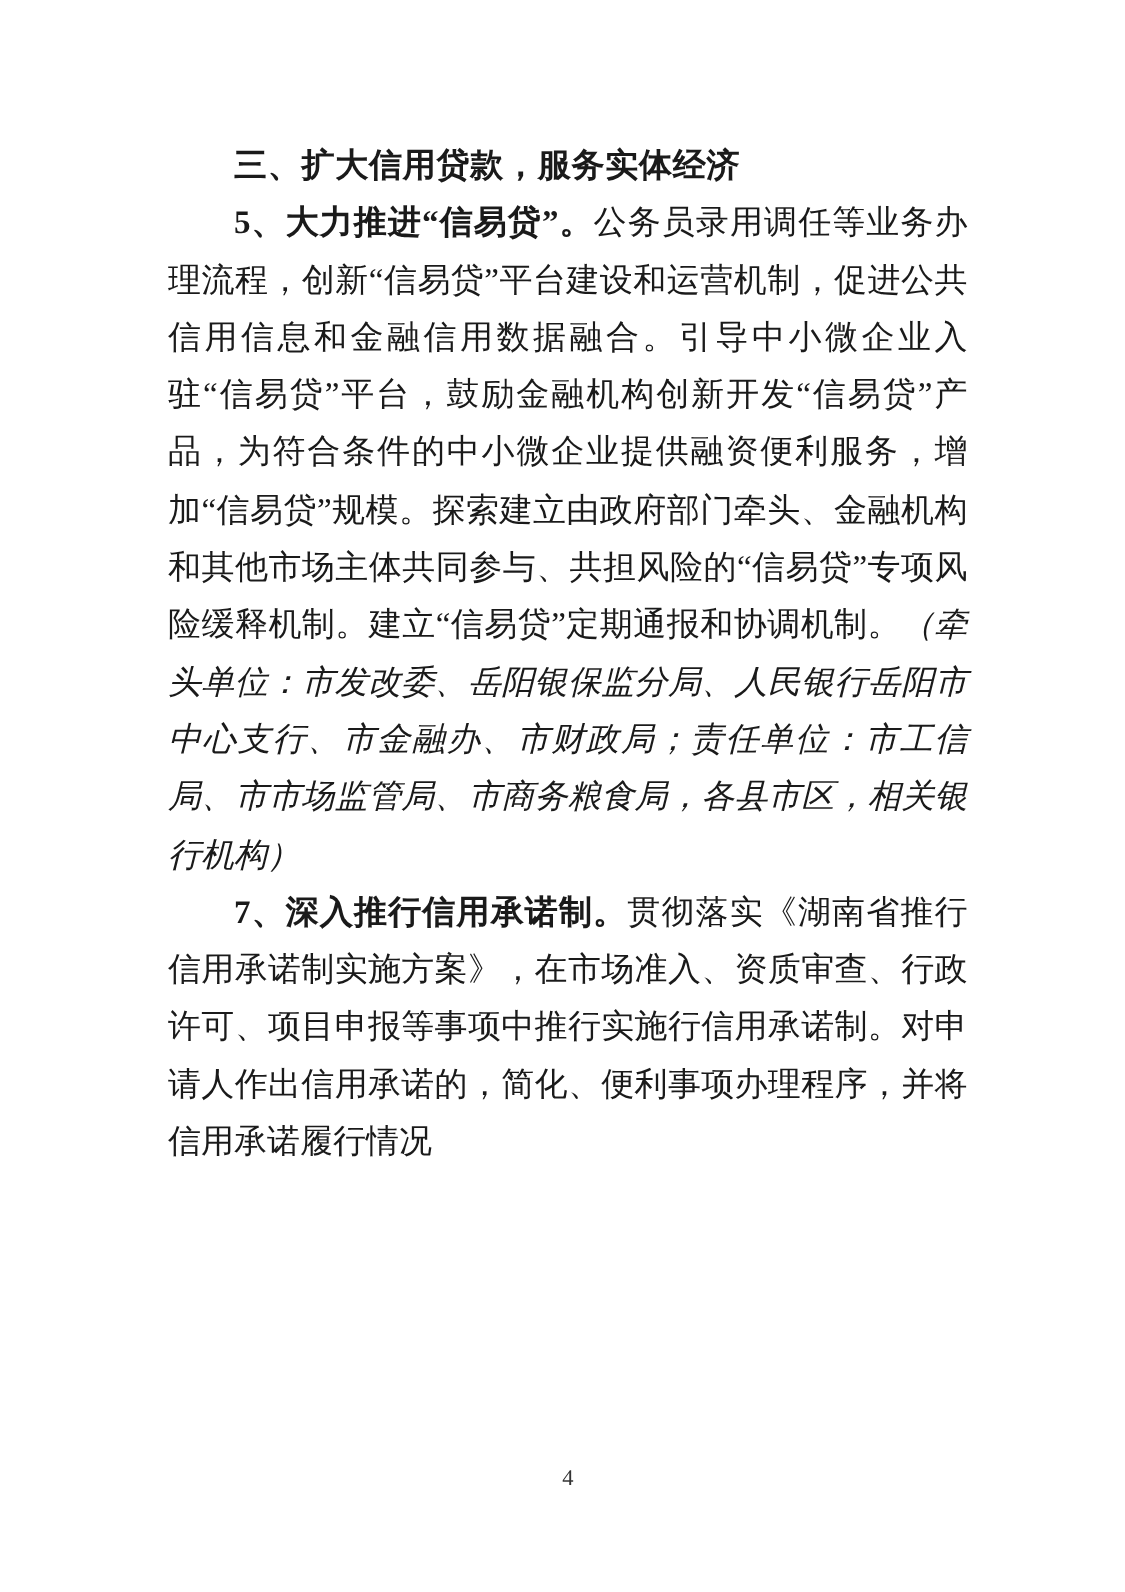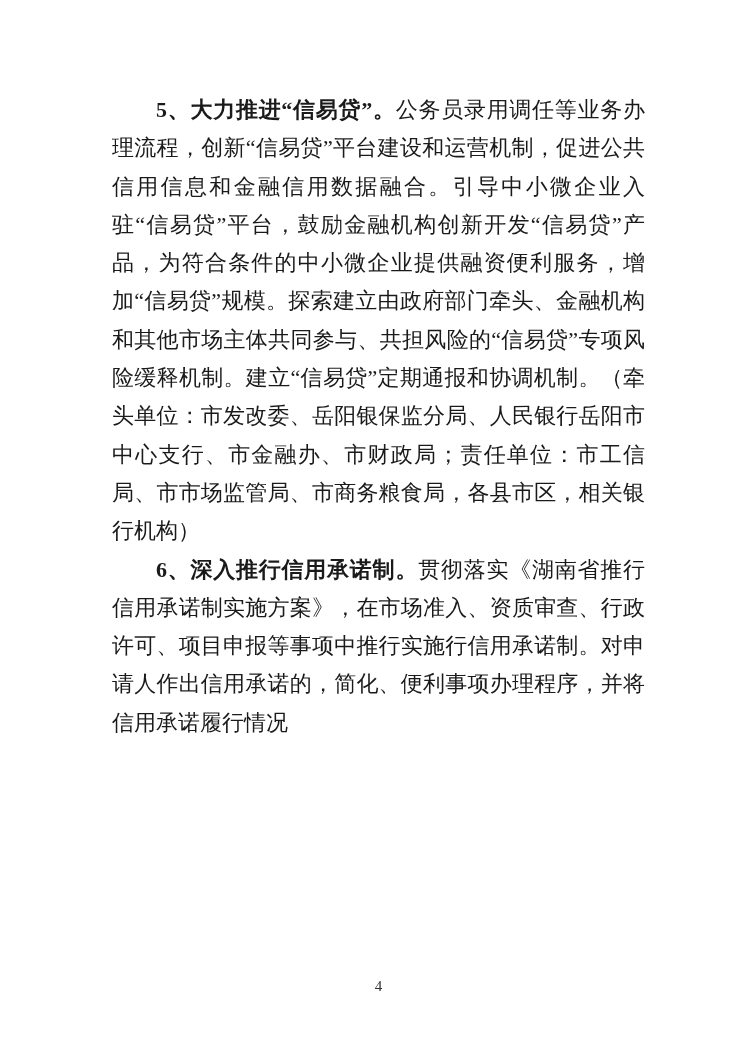--- a/index.html
+++ b/index.html
@@ -33,44 +33,46 @@
   }
   .section-heading {
     font-family: "Liberation Sans", sans-serif;
     font-weight: 700;
     letter-spacing: 0.5px;
   }
   .lead {
     font-weight: 700;
   }
   .units {
+    font-style: italic;
   }
   .page-number {
     position: absolute;
     left: 112px;
     top: 976px;
     width: 533px;
     text-align: center;
     font-size: 15px;
     line-height: 20px;
     color: #333333;
     font-family: "Liberation Serif", serif;
   }
 </style>
 </head>
 <body>
 
 <div class="page">
 
   <div class="doc-body">
 
+    <p class="para section-heading">三、扩大信用贷款，服务实体经济</p>
 
     <p class="para"><span class="lead">5、大力推进“信易贷”。</span><span>公务员录用调任等业务办理流程，创新“信易贷”平台建设和运营机制，促进公共信用信息和金融信用数据融合。引导中小微企业入驻“信易贷”平台，鼓励金融机构创新开发“信易贷”产品，为符合条件的中小微企业提供融资便利服务，增加“信易贷”规模。探索建立由政府部门牵头、金融机构和其他市场主体共同参与、共担风险的“信易贷”专项风险缓释机制。建立“信易贷”定期通报和协调机制。</span><span class="units">（牵头单位：市发改委、岳阳银保监分局、人民银行岳阳市中心支行、市金融办、市财政局；责任单位：市工信局、市市场监管局、市商务粮食局，各县市区，相关银行机构）</span></p>
 
 
 
-    <p class="para"><span class="lead">6、深入推行信用承诺制。</span><span>贯彻落实《湖南省推行信用承诺制实施方案》，在市场准入、资质审查、行政许可、项目申报等事项中推行实施行信用承诺制。对申请人作出信用承诺的，简化、便利事项办理程序，并将信用承诺履行情况</span></p>
+    <p class="para"><span class="lead">7、深入推行信用承诺制。</span><span>贯彻落实《湖南省推行信用承诺制实施方案》，在市场准入、资质审查、行政许可、项目申报等事项中推行实施行信用承诺制。对申请人作出信用承诺的，简化、便利事项办理程序，并将信用承诺履行情况</span></p>
 
   </div>
 
   <div class="page-number">4</div>
 
 </div>
 
 </body></html>

